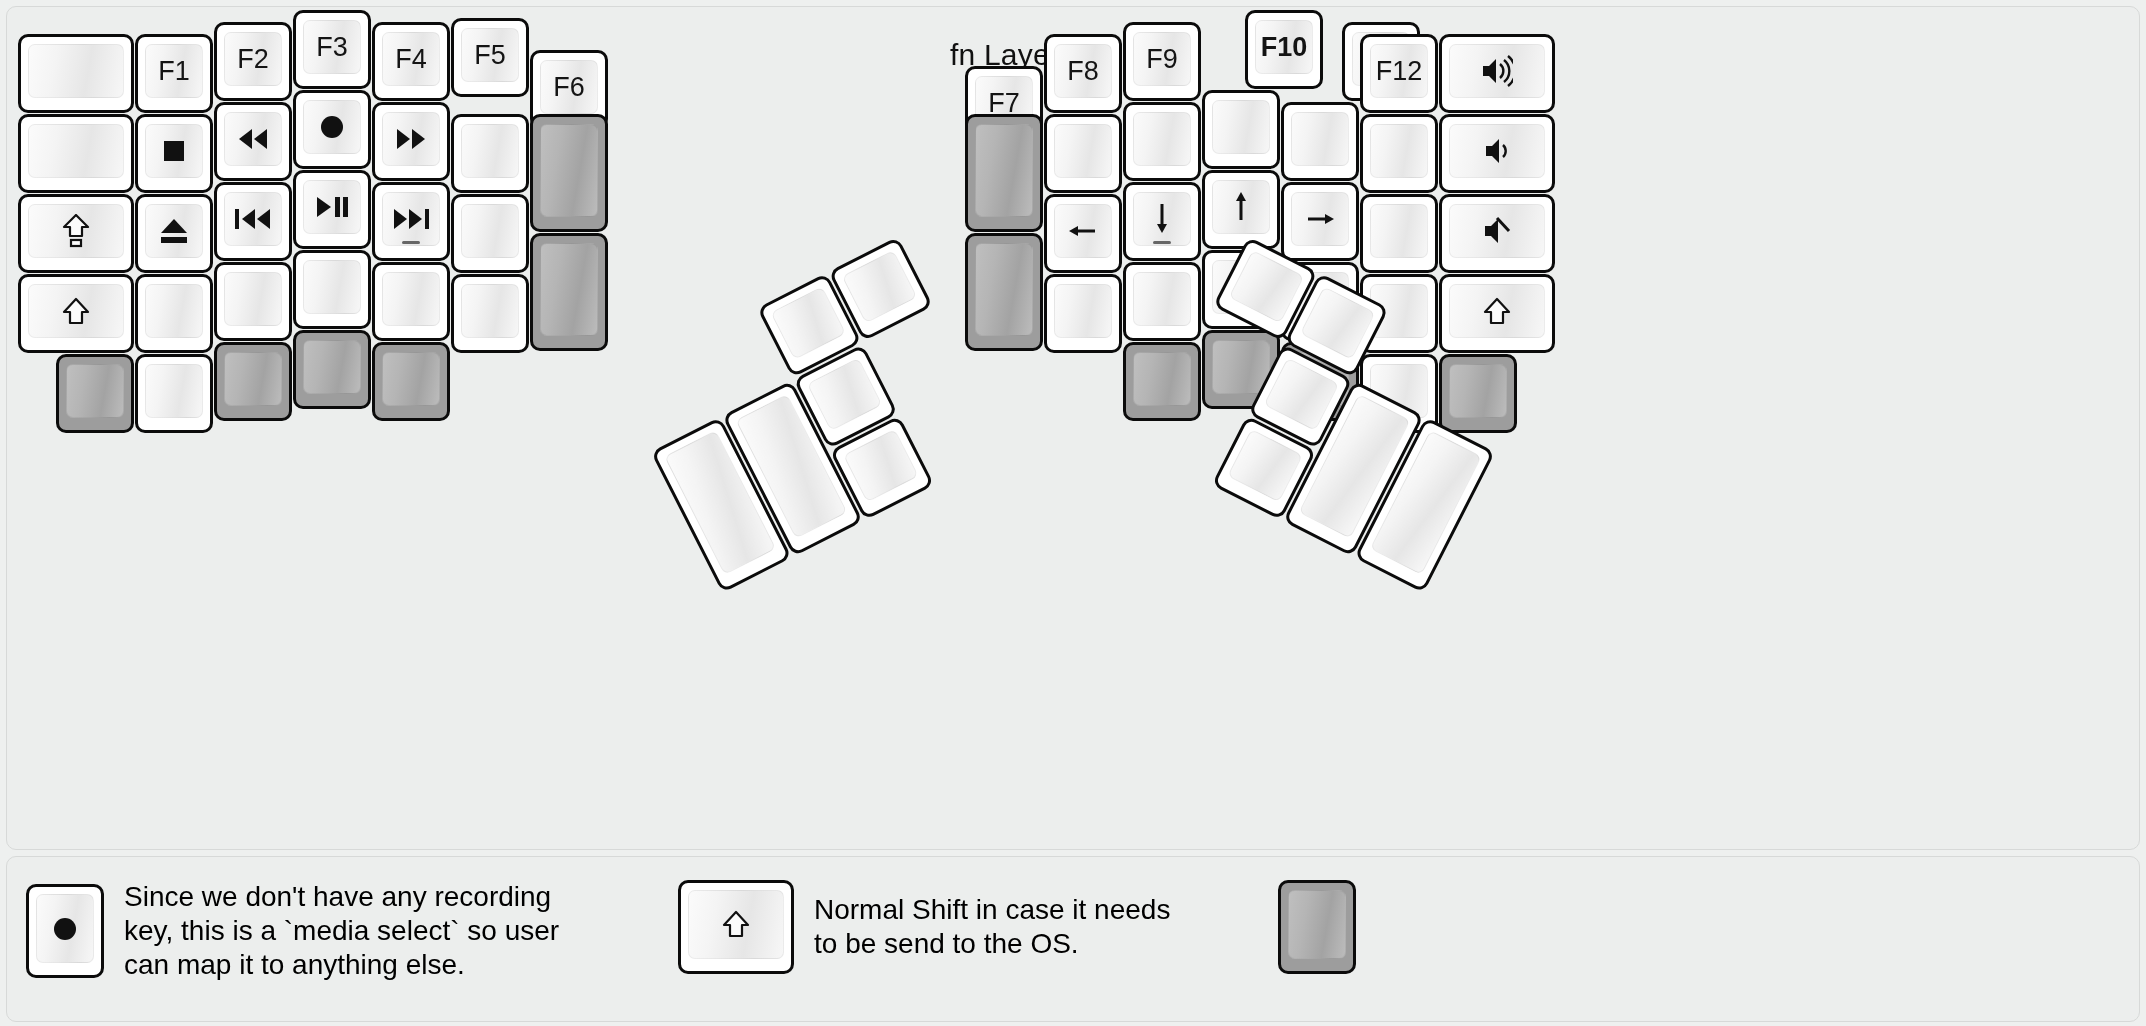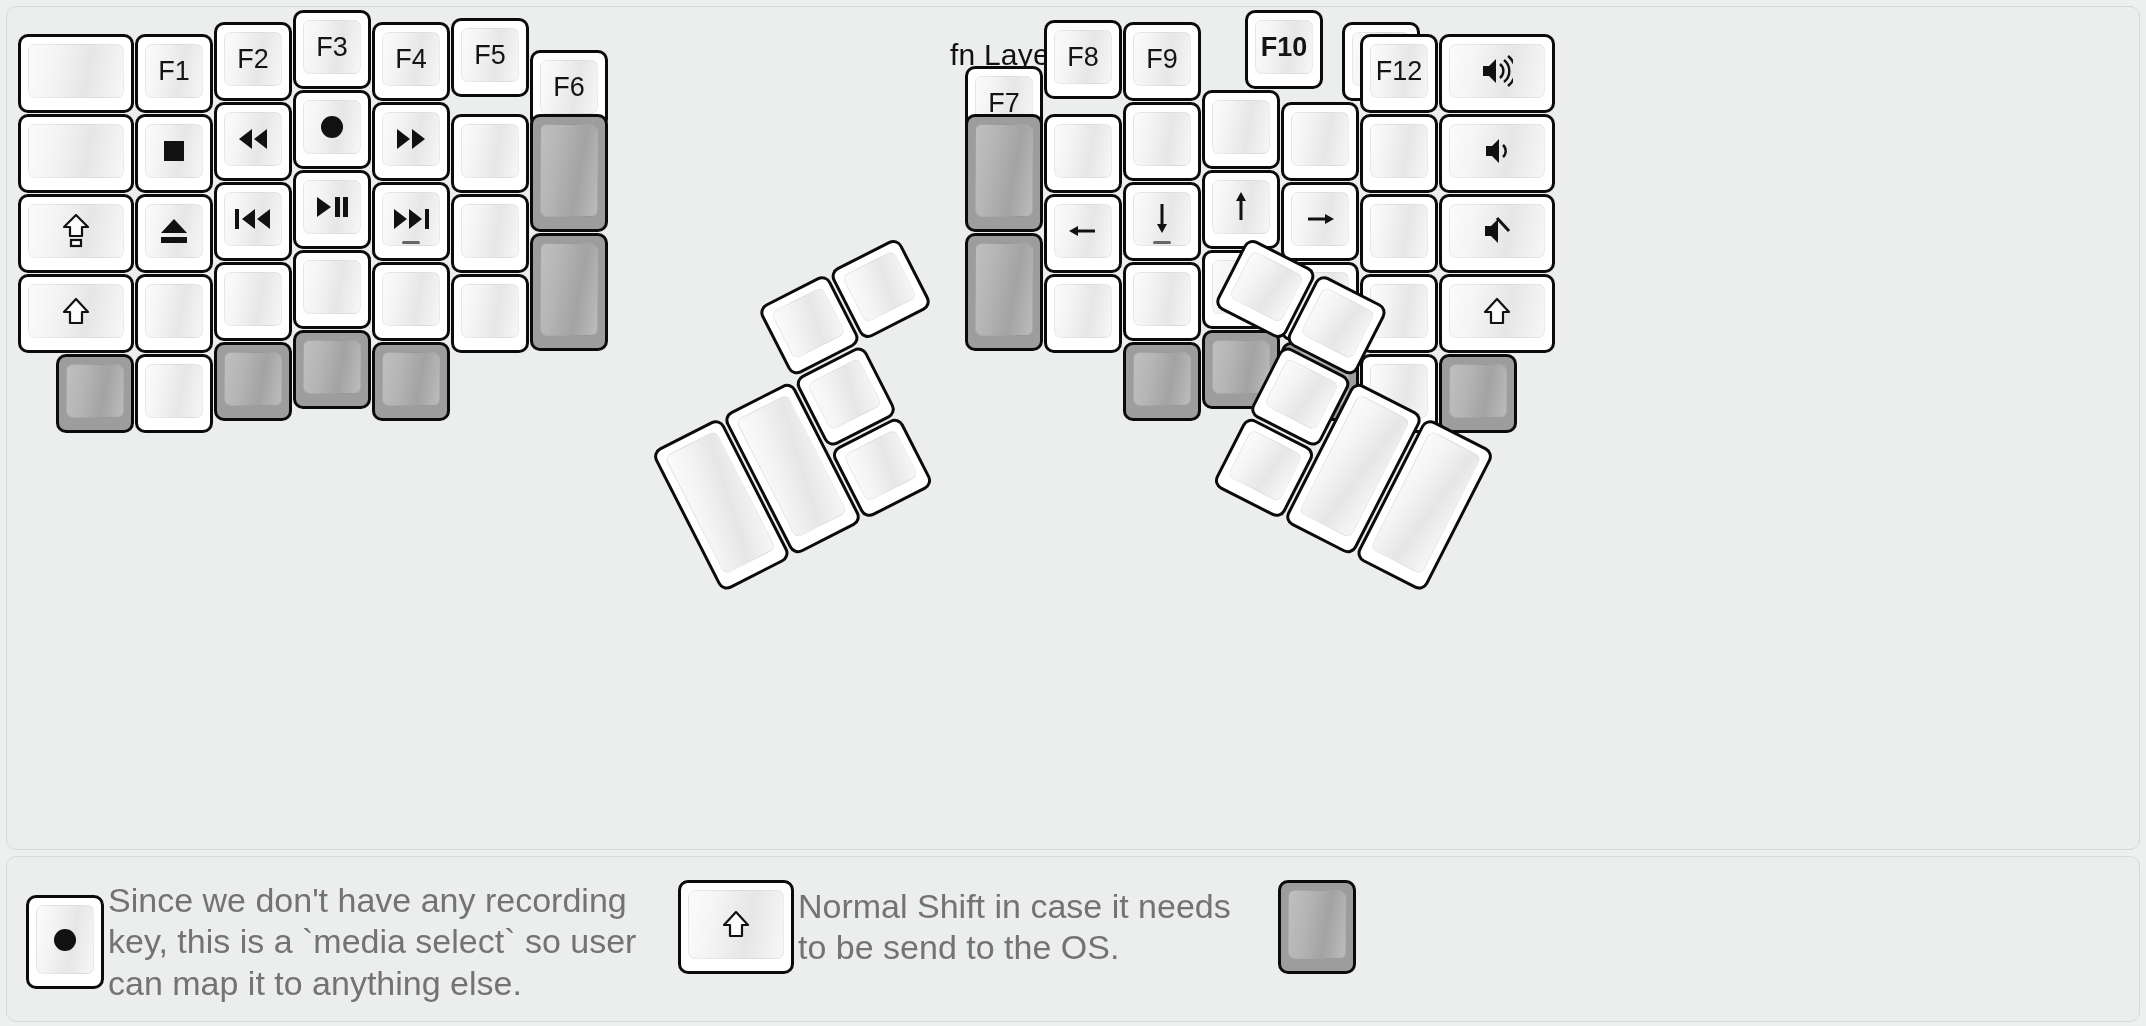--- a/index.html
+++ b/index.html
@@ -104,24 +104,24 @@
     border:1px solid rgba(0,0,0,.055);
     background:linear-gradient(100deg,#fbfbfb 0%,#f4f4f4 28%,#e6e6e6 62%,#f7f7f7 100%);
     display:flex;align-items:center;justify-content:center;
     font-size:30px;color:#141414;
   }
   .legend-key.trans{background:#9d9d9d;}
   .legend-key.trans .cap{
     background:linear-gradient(100deg,#bfbfbf 0%,#b5b5b5 30%,#a3a3a3 65%,#bcbcbc 100%);
   }
   .legend-text{
-    margin-left:4px;
-    font-size:34px;
+    margin-left:20px;
+    font-size:28px;
     line-height:1.22;
-    color:#737373;
+    color:#000000;
     white-space:pre-line;
   }
   svg{display:block;}
 </style>
 </head>
 <body>
 
 <div id="root">
 
   <div class="panel" id="board-panel"></div>
@@ -348,21 +348,21 @@
       <div class="key trans" style="left: 965px; top: 114px; width: 78px; height: 118px;">
         <div class="cap">
           <div class="lbl"></div>
         </div>
       </div>
       <div class="key trans" style="left: 965px; top: 233px; width: 78px; height: 118px;">
         <div class="cap">
           <div class="lbl"></div>
         </div>
       </div>
-      <div class="key" style="left: 1044px; top: 20px; width: 78px; height: 79px;">
+      <div class="key" style="left: 1044px; top: 34px; width: 78px; height: 79px;">
         <div class="cap">
           <div class="lbl">F8</div>
         </div>
       </div>
       <div class="key" style="left: 1044px; top: 114px; width: 78px; height: 79px;">
         <div class="cap">
           <div class="lbl"></div>
         </div>
       </div>
       <div class="key" style="left: 1044px; top: 194px; width: 78px; height: 79px;">

